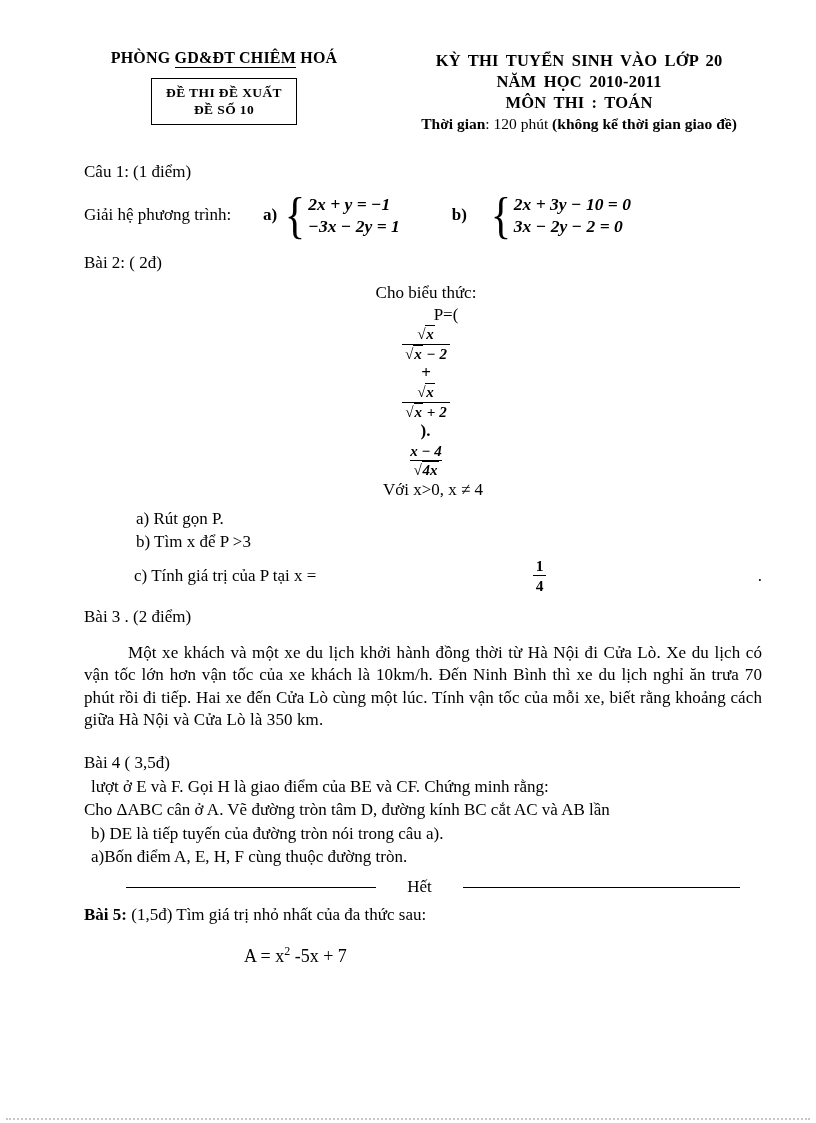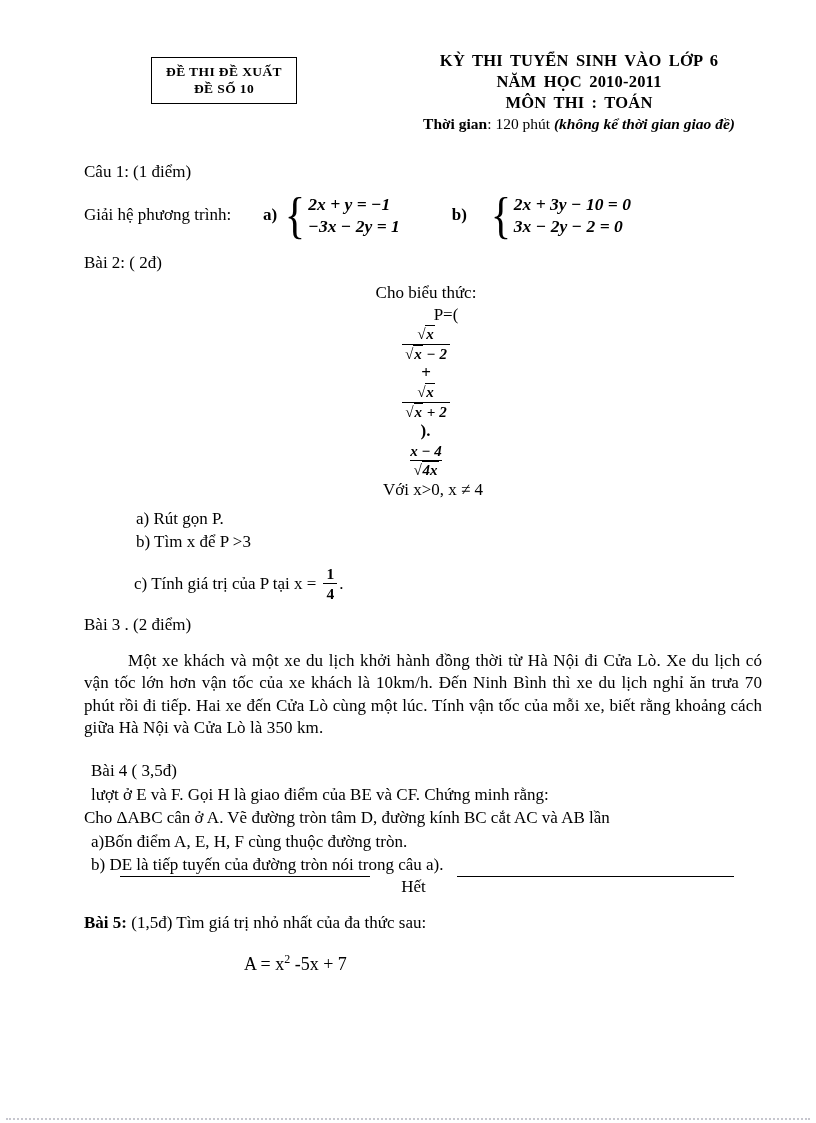--- a/index.html
+++ b/index.html
@@ -18,21 +18,21 @@
   .office-underline{border-bottom:1.5px solid #000;padding-bottom:1px;}
   .proposal-box{
     display:inline-block;margin-top:9px;border:1.6px solid #000;
     padding:5px 14px 6px;text-align:center;
   }
   .proposal-box .box-line{font-weight:bold;font-size:13.5px;line-height:17px;letter-spacing:.4px;}
   .header-right{width:430px;text-align:center;flex:0 0 auto;padding-top:2px;}
   .hr-line{font-weight:bold;font-size:16.5px;line-height:21px;word-spacing:3px;letter-spacing:.2px;}
   .hr-time{font-size:15.5px;line-height:21px;}
   .hr-time .t-label{font-weight:bold;}
-  .hr-time .t-note{font-weight:bold;font-style:italic;}
+  .hr-time .t-note{font-weight:bold;}
 
   
   .bold{font-weight:bold;}
   .sec-title{font-weight:bold;font-size:17.5px;margin-top:74px;}
   .q-title{margin-top:27px;}
   .q-title .t{font-weight:normal;}
 
   
   .eq-row{display:flex;align-items:center;margin-top:10px;}
   .system{display:inline-flex;align-items:center;}
@@ -50,60 +50,61 @@
   .sqrt .radicand{border-top:1.7px solid #000;padding:0 1px;}
   .formula-row{display:flex;align-items:center;margin-top:8px;padding-left:6px;flex-direction:column;}
   .formula-row .frac{font-size:15px;font-weight:bold;font-style:italic;}
   .p-lhs{font-size:17px;margin-left:40px;}
   .op-plus{font-weight:bold;margin:0 2px;}
   .close-paren{font-weight:bold;margin-right:1px;}
   .cond{margin-left:14px;white-space:nowrap;}
 
   .sub-items{margin-left:52px;margin-top:6px;}
   .sub-item{line-height:23px;}
-  .c-row{display:flex;align-items:center;margin-left:50px;margin-top:12px;line-height:23px;}
+  .c-row{display:flex;align-items:center;margin-left:50px;margin-top:4px;line-height:23px;justify-content:space-between;}
   .c-frac{font-size:15.5px;font-weight:bold;font-style:normal;margin-left:7px;margin-right:2px;}
 
   .para{
     margin-top:14px;text-align:justify;text-indent:44px;line-height:22.4px;
     letter-spacing:.1px;
   }
   .b4-line{line-height:23.5px;}
   .b4-indent{padding-left:7px;}
   .b5-row{margin-top:34px;line-height:23px;}
   .b5-eq{margin-top:19px;margin-left:160px;font-size:18px;}
   .b5-eq sup{font-size:12px;vertical-align:super;line-height:0;}
 
   
-  .footer{position:absolute;top:876px;left:120px;width:614px;display:flex;align-items:flex-start;}
+  .footer{position:absolute;top:876px;left:126px;width:614px;display:flex;align-items:center;}
   .rule{border-top:1.4px solid #000;height:0;}
   .rule-left{flex:0 0 250px;}
   .rule-right{flex:0 0 277px;}
   .end-label{flex:1;text-align:center;font-size:17px;padding:0 4px;}
 
   .dotted-bottom{
     position:absolute;left:6px;right:6px;bottom:3px;height:0;
     border-top:2px dotted #b9b9c2;opacity:.8;
   }
 </style>
 </head>
 <body>
 
 <div class="page">
   <div class="content">
 
     <div class="header">
       <div class="header-left">
+        <div class="office-title"><span>PHÒNG </span><span class="office-underline">GD&amp;ĐT CHIÊM</span><span> HOÁ</span></div>
         <div class="proposal-box">
           <div class="box-line">ĐỀ THI ĐỀ XUẤT</div>
           <div class="box-line">ĐỀ SỐ 10</div>
         </div>
       </div>
       <div class="header-right">
-        <div class="hr-line">KỲ THI TUYỂN SINH VÀO LỚP 6</div>
+        <div class="hr-line">KỲ THI TUYỂN SINH VÀO LỚP 20</div>
         <div class="hr-line">NĂM HỌC 2010-2011</div>
         <div class="hr-line">MÔN THI : TOÁN</div>
         <div class="hr-time"><span class="t-label">Thời gian</span><span>: 120 phút </span><span class="t-note">(không kể thời gian giao đề)</span></div>
       </div>
     </div>
 
 
     <div class="q-title"><span class="t">Câu 1:</span><span> (1 điểm)</span></div>
 
     <div class="eq-row">
@@ -157,25 +158,25 @@
       <span class="frac c-frac">
         <span class="num">1</span>
         <span class="den">4</span>
       </span>
       <span>.</span>
     </div>
 
     <div class="q-title" style="margin-top:12px;"><span class="t">Bài 3 .</span><span> (2 điểm)</span></div>
     <div class="para">Một xe khách và một xe du lịch khởi hành đồng thời từ Hà Nội đi Cửa Lò. Xe du lịch có vận tốc lớn hơn vận tốc của xe khách là 10km/h. Đến Ninh Bình thì xe du lịch nghỉ ăn trưa 70 phút rồi đi tiếp. Hai xe đến Cửa Lò cùng một lúc. Tính vận tốc của mỗi xe, biết rằng khoảng cách giữa Hà Nội và Cửa Lò là 350 km.</div>
 
-    <div class="q-title" style="margin-top:21px;margin-left:7px;"><span class="t">Bài 4</span><span> ( 3,5đ)</span></div>
+    <div class="q-title" style="margin-top:21px;"><span class="t">Bài 4</span><span> ( 3,5đ)</span></div>
     <div class="b4-line b4-indent">lượt ở E và F. Gọi H là giao điểm của BE và CF. Chứng minh rằng:</div>
     <div class="b4-line">Cho ΔABC cân ở A. Vẽ đường tròn tâm D, đường kính BC cắt AC và AB lần</div>
+    <div class="b4-line b4-indent">b) DE là tiếp tuyến của đường tròn nói trong câu a).</div>
     <div class="b4-line b4-indent">a)Bốn điểm A, E, H, F cùng thuộc đường tròn.</div>
-    <div class="b4-line b4-indent">b) DE là tiếp tuyến của đường tròn nói trong câu a).</div>
 
     <div class="b5-row"><span class="bold">Bài 5:</span><span> (1,5đ) </span><span>Tìm giá trị nhỏ nhất của đa thức sau:</span></div>
     <div class="b5-eq"><span>A = x</span><sup>2</sup><span> -5x + 7</span></div>
 
   </div>
 
   <div class="footer">
     <span class="rule rule-left"></span>
     <span class="end-label">Hết</span>
     <span class="rule rule-right"></span>

